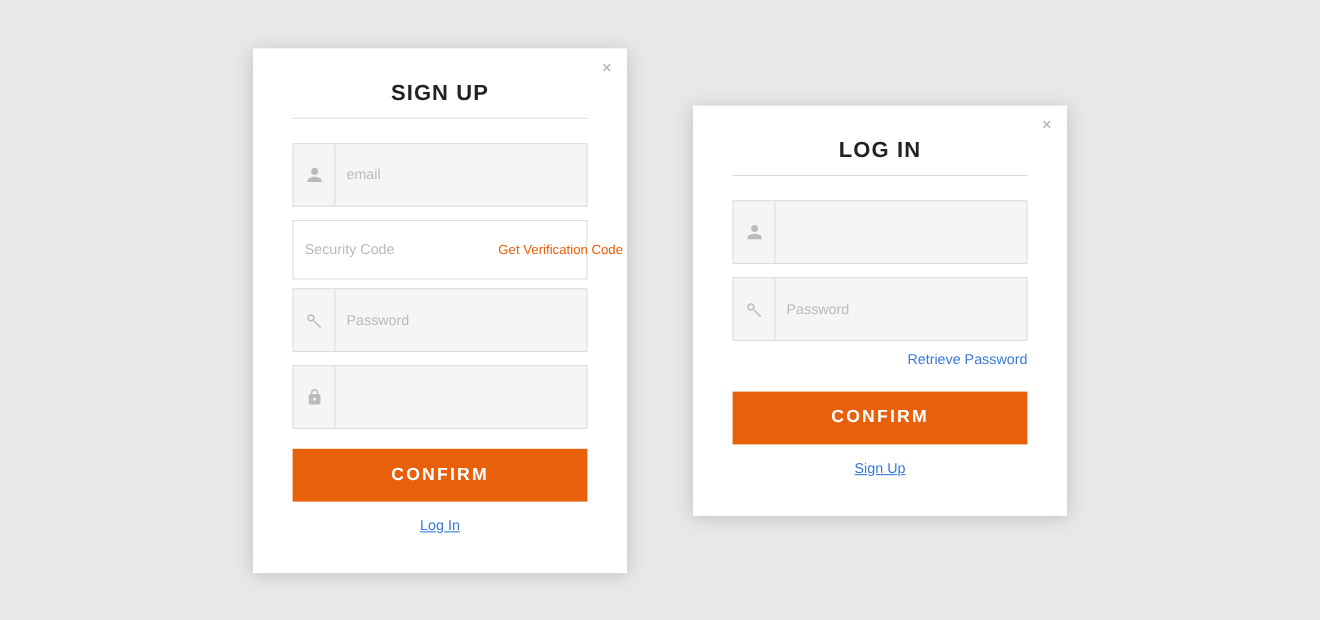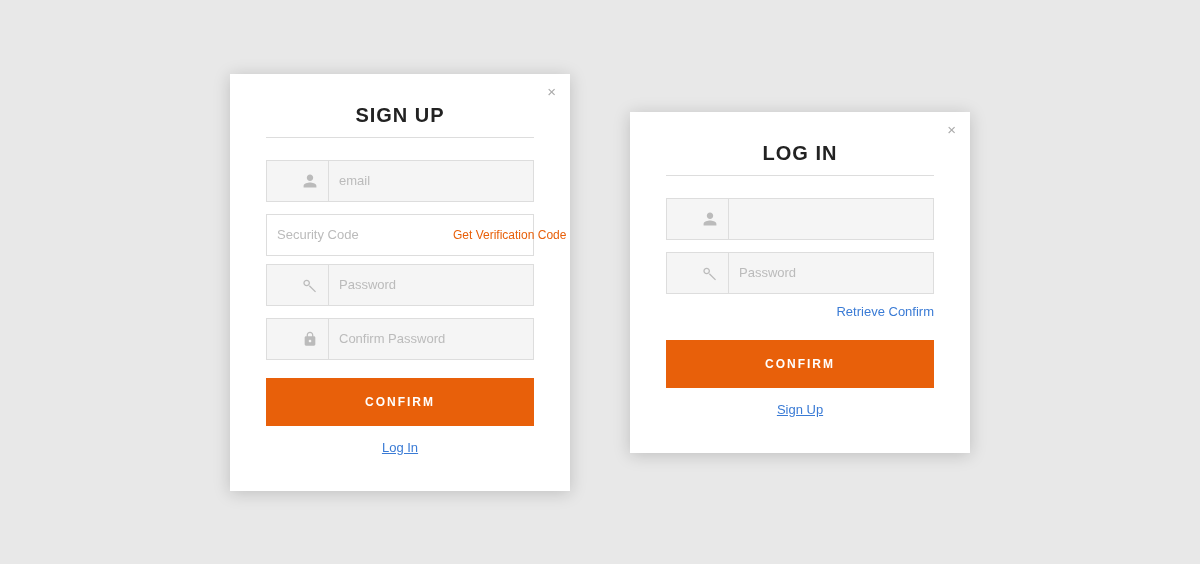--- a/index.html
+++ b/index.html
@@ -48,22 +48,21 @@
       border-top: 1px solid #ddd;
       margin-bottom: 22px;
     }
 
     .input-group {
       display: flex;
       align-items: center;
       border: 1px solid #ddd;
       background: #f5f5f5;
       margin-bottom: 12px;
-      height: 42px;
-      padding-left: 24px;
+      height: 58px;
     }
 
     .input-icon {
       width: 38px;
       display: flex;
       align-items: center;
       justify-content: center;
       color: #bbb;
       font-size: 16px;
       flex-shrink: 0;
@@ -85,21 +84,21 @@
     .input-group input::placeholder {
       color: #bbb;
     }
 
     .security-row {
       display: flex;
       align-items: center;
       border: 1px solid #ddd;
       background: #fff;
       margin-bottom: 8px;
-      height: 42px;
+      height: 54px;
       padding: 0 10px;
     }
 
     .security-row input {
       border: none;
       background: transparent;
       outline: none;
       flex: 1;
       font-size: 13px;
       color: #999;
@@ -119,21 +118,21 @@
       white-space: nowrap;
       font-weight: 400;
     }
 
     .confirm-btn {
       width: 100%;
       background: #e8600a;
       color: #fff;
       border: none;
       height: 48px;
-      font-size: 12px;
+      font-size: 16px;
       font-weight: bold;
       letter-spacing: 2px;
       cursor: pointer;
       margin-top: 6px;
       margin-bottom: 14px;
     }
 
     .bottom-link {
       text-align: center;
       font-size: 13px;
@@ -192,21 +191,20 @@
     <input type="password" placeholder="Password" style="">
   </div>
 
   
   <div class="input-group">
     <div class="input-icon">
       <svg width="16" height="16" viewBox="0 0 24 24" fill="#bbb">
         <path d="M18 8h-1V6c0-2.8-2.2-5-5-5S7 3.2 7 6v2H6c-1.1 0-2 .9-2 2v10c0 1.1.9 2 2 2h12c1.1 0 2-.9 2-2V10c0-1.1-.9-2-2-2zm-6 9c-1.1 0-2-.9-2-2s.9-2 2-2 2 .9 2 2-.9 2-2 2zm3.1-9H8.9V6c0-1.7 1.4-3.1 3.1-3.1 1.7 0 3.1 1.4 3.1 3.1v2z"></path>
       </svg>
     </div>
-    <input type="password" placeholder="Confirm Password" style="">
   </div>
 
   <button class="confirm-btn">CONFIRM</button>
 
   <div class="bottom-link">
     <a>Log In</a>
   </div>
 </div>
 
 <div class="modal">
@@ -227,21 +225,21 @@
   <div class="input-group">
     <div class="input-icon">
       <svg width="16" height="16" viewBox="0 0 24 24" fill="#bbb">
         <path d="M7 14c-2.8 0-5-2.2-5-5s2.2-5 5-5 5 2.2 5 5-2.2 5-5 5zm0-8c-1.7 0-3 1.3-3 3s1.3 3 3 3 3-1.3 3-3-1.3-3-3-3zm4.7 6.3l9.3 9.3-1.4 1.4-9.3-9.3 1.4-1.4z"></path>
       </svg>
     </div>
     <input type="password" placeholder="Password" style="">
   </div>
 
   <div class="retrieve-password">
-    <a>Retrieve Confirm</a>
+    <a>Retrieve Password</a>
   </div>
 
   <button class="confirm-btn">CONFIRM</button>
 
   <div class="bottom-link">
     <a>Sign Up</a>
   </div>
 </div>
 
 </body></html>

